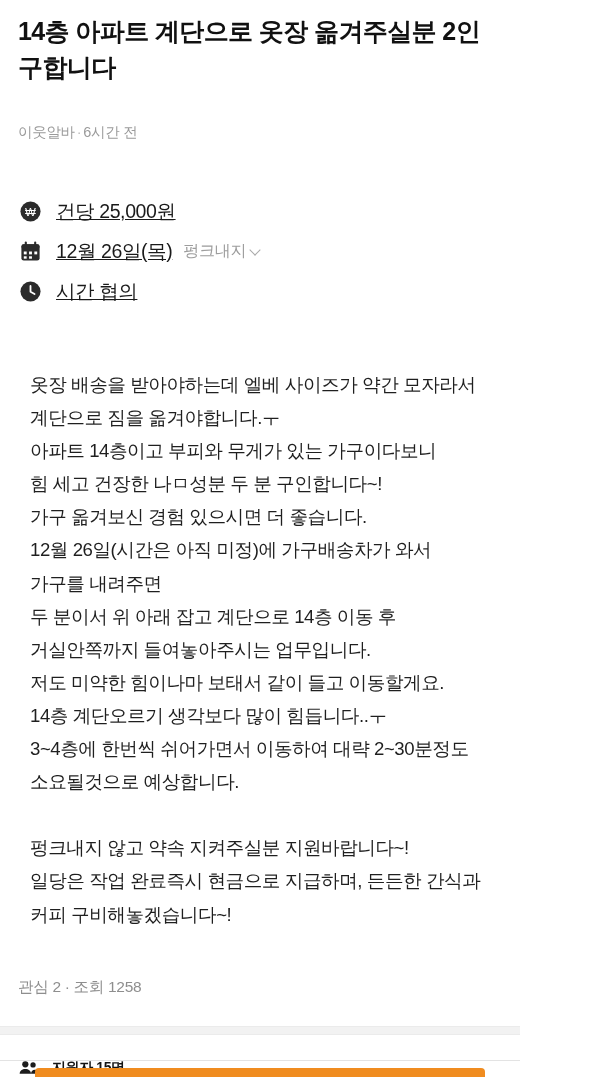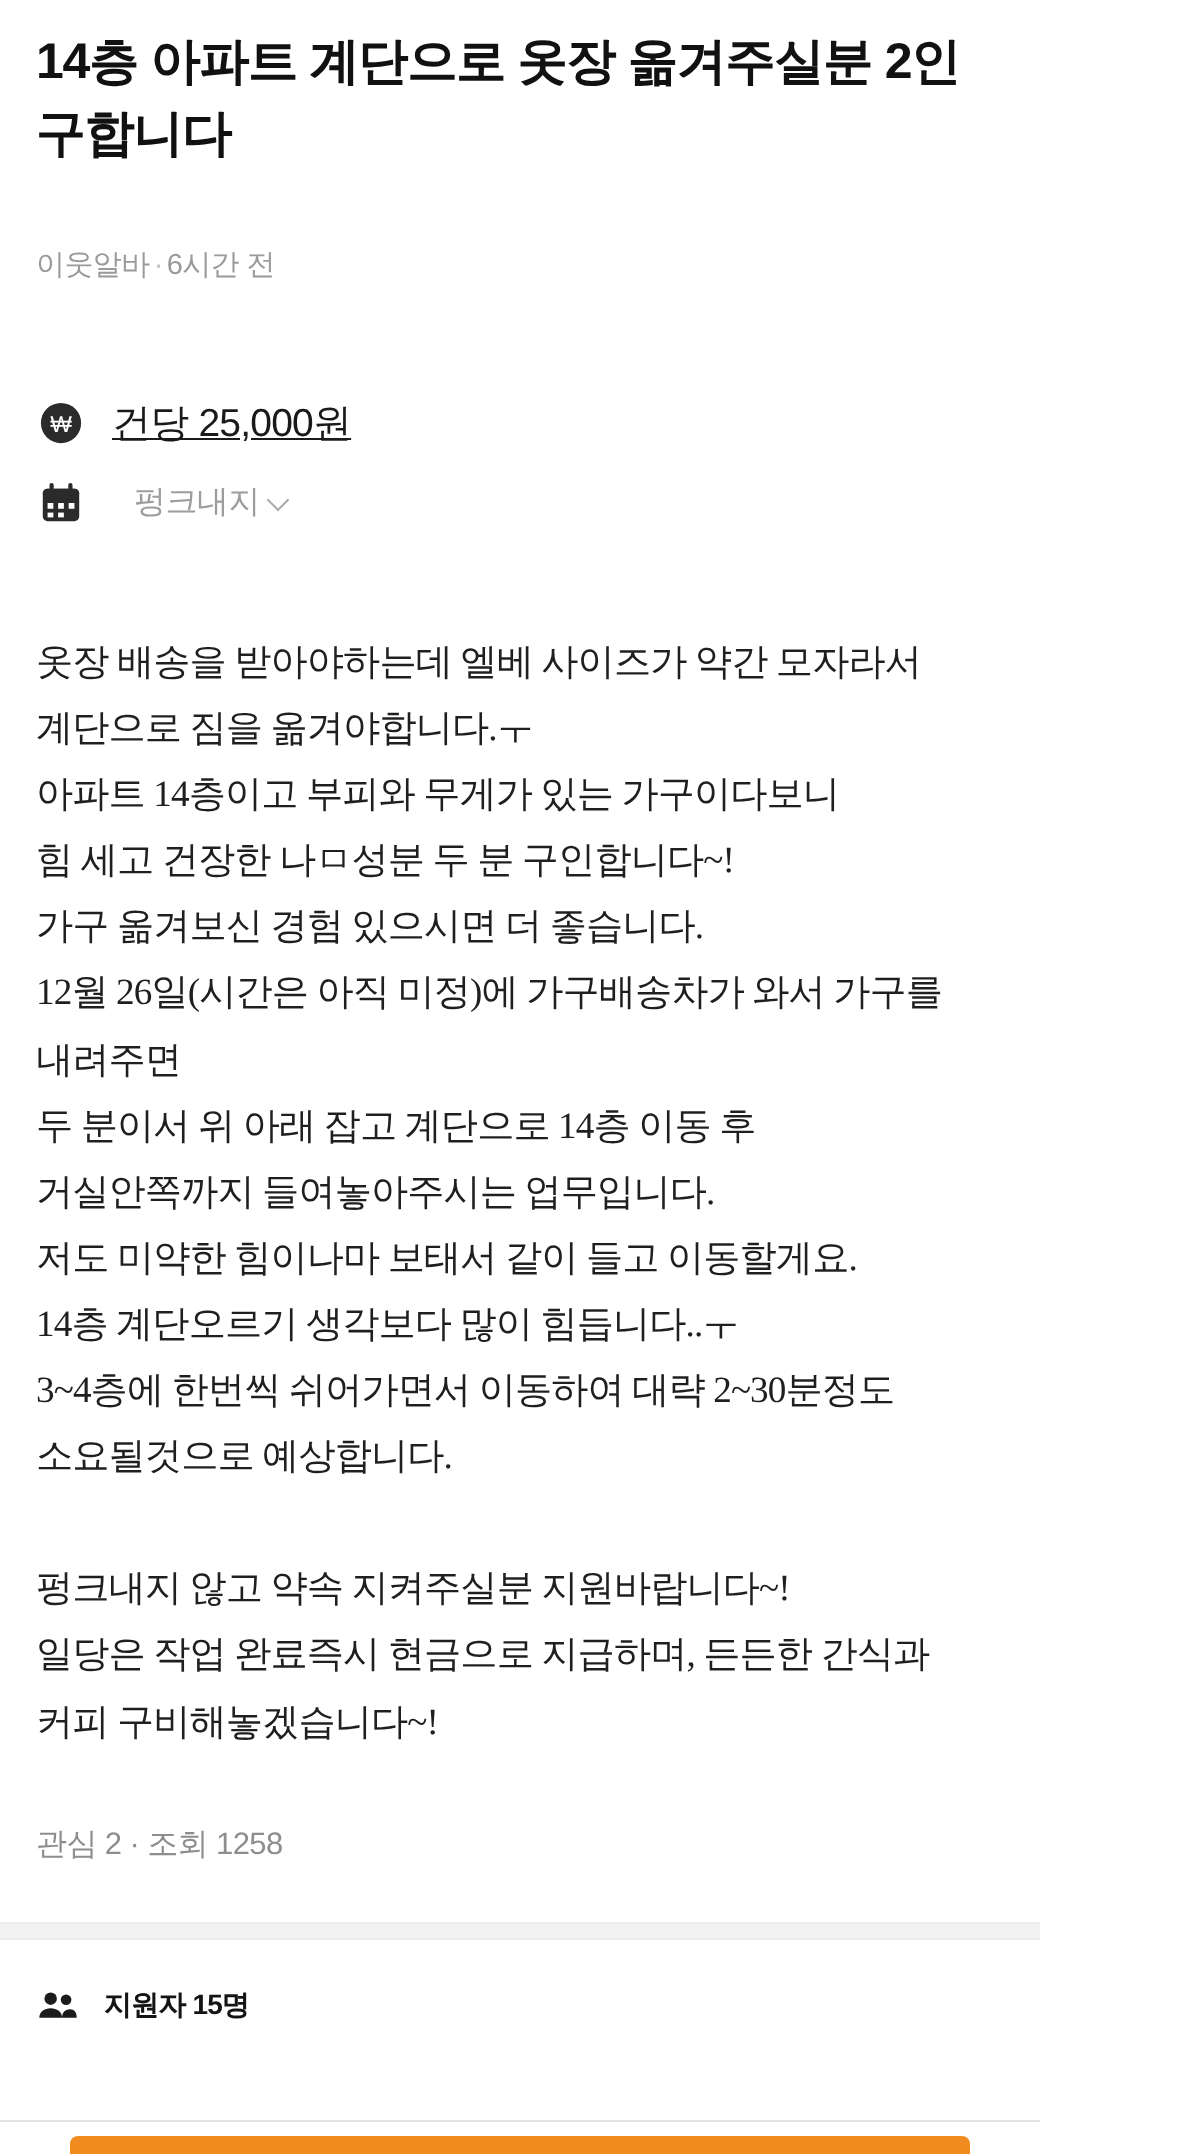--- a/index.html
+++ b/index.html
@@ -98,22 +98,21 @@
   .body-block {
     padding: 38px 18px 0 18px;
   }
   .body-text {
     font-size: 18.6px;
     line-height: 1.78;
     color: #1f1f1f;
     letter-spacing: -0.45px;
     white-space: pre-wrap;
     word-break: keep-all;
-    margin: 0;
-    font-family: Liberation Serif, serif;
+    margin: 12px;
   }
 
   
   .stats-block {
     padding: 34px 18px 0 18px;
   }
   .stats-text {
     font-size: 15.5px;
     color: #8e8e8e;
     letter-spacing: -0.3px;
@@ -202,26 +201,36 @@
           <rect x="2.5" y="4.5" width="19" height="5" rx="2.5" fill="#2b2b2b"></rect>
           <rect x="5" y="12" width="3" height="3" fill="#ffffff"></rect>
           <rect x="10.5" y="12" width="3" height="3" fill="#ffffff"></rect>
           <rect x="16" y="12" width="3" height="3" fill="#ffffff"></rect>
           <rect x="5" y="17" width="3" height="2.5" fill="#ffffff"></rect>
           <rect x="10.5" y="17" width="3" height="2.5" fill="#ffffff"></rect>
           <rect x="6" y="1.5" width="2.2" height="4.5" rx="1.1" fill="#2b2b2b"></rect>
           <rect x="15.8" y="1.5" width="2.2" height="4.5" rx="1.1" fill="#2b2b2b"></rect>
         </svg>
       </span>
+      <span class="info-text">12월 26일(목)</span>
       <span class="cal-link">
         <span>펑크내지</span>
         <span class="chev"></span>
       </span>
     </div>
 
+    <div class="info-row">
+      <span class="info-icon">
+        <svg width="23" height="23" viewBox="0 0 24 24">
+          <circle cx="12" cy="12" r="10.5" fill="#2b2b2b"></circle>
+          <path d="M12 6.2 V12.3 L16.2 14.6" stroke="#ffffff" stroke-width="1.9" fill="none" stroke-linecap="round" stroke-linejoin="round"></path>
+        </svg>
+      </span>
+      <span class="info-text">시간 협의</span>
+    </div>
 
   </div>
 
   <div class="body-block">
     <p class="body-text">옷장 배송을 받아야하는데 엘베 사이즈가 약간 모자라서 계단으로 짐을 옮겨야합니다.ㅜ
 아파트 14층이고 부피와 무게가 있는 가구이다보니
 힘 세고 건장한 나ㅁ성분 두 분 구인합니다~!
 가구 옮겨보신 경험 있으시면 더 좋습니다.
 12월 26일(시간은 아직 미정)에 가구배송차가 와서 가구를 내려주면
 두 분이서 위 아래 잡고 계단으로 14층 이동 후

